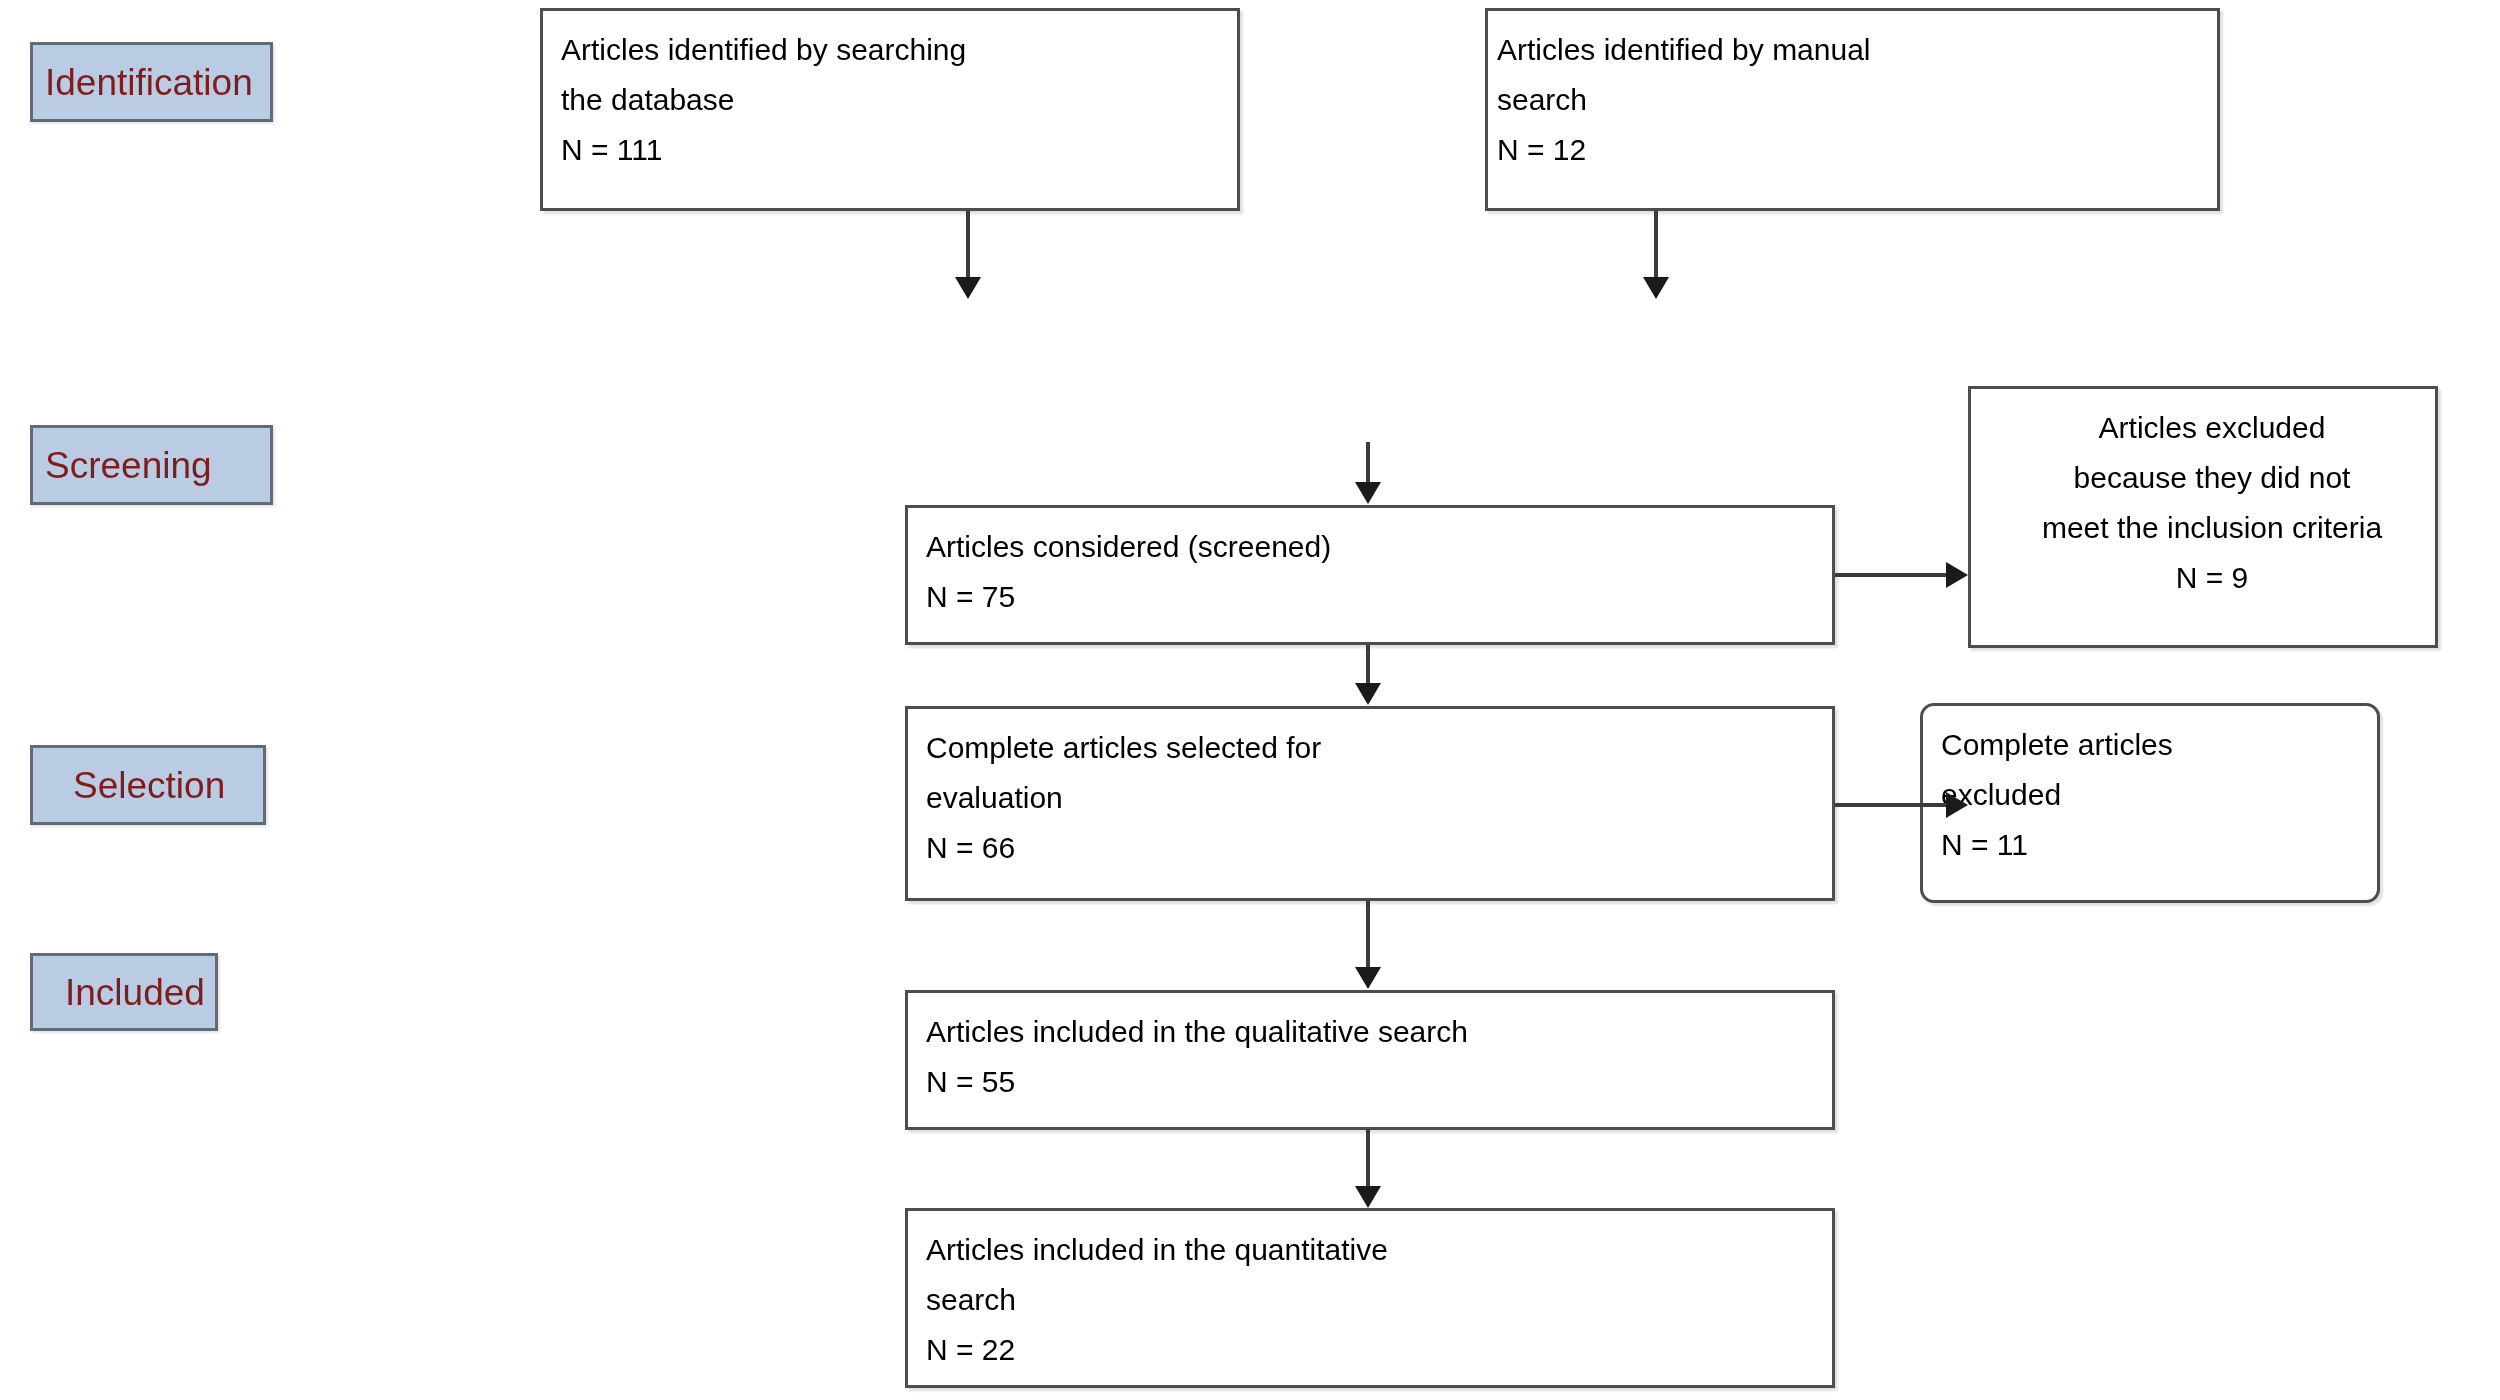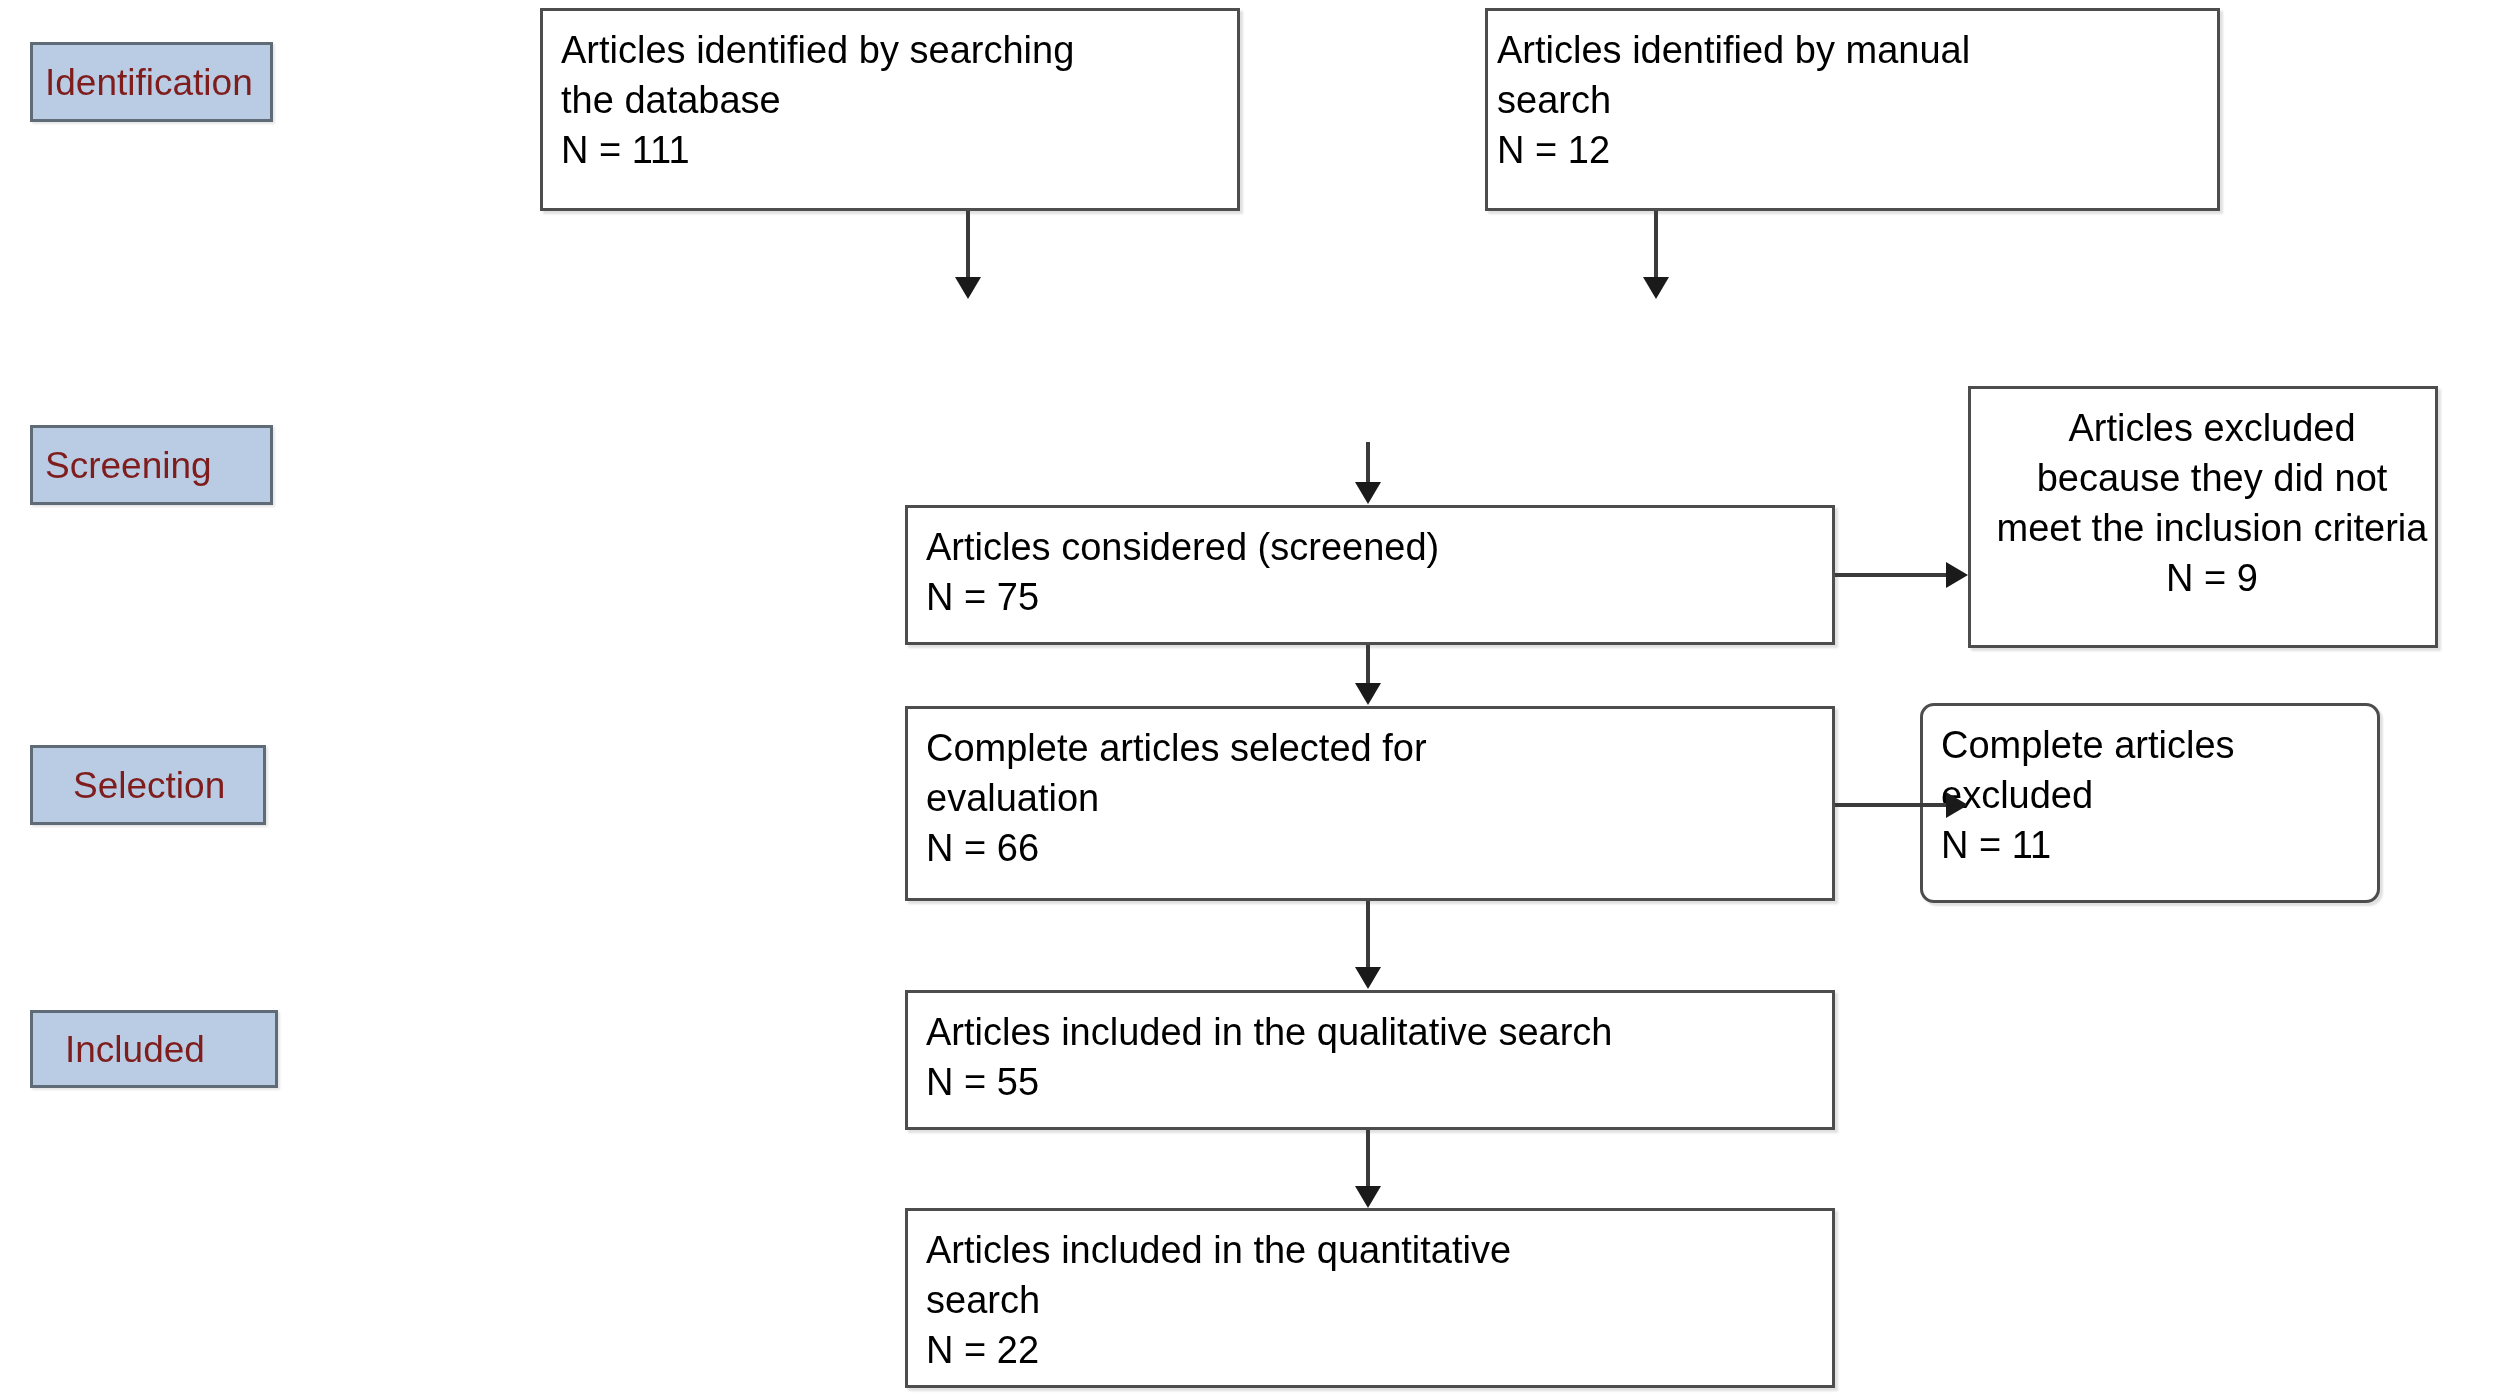--- a/index.html
+++ b/index.html
@@ -28,21 +28,21 @@
     padding-left: 12px;
     letter-spacing: 0px;
     box-shadow: 2px 2px 2px rgba(0,0,0,0.10);
   }
   .flow-box {
     position: absolute;
     background: #ffffff;
     border: 3px solid #4d4d4d;
     box-sizing: border-box;
     color: #000000;
-    font-size: 38px;
+    font-size: 30px;
     line-height: 50px;
     padding: 14px 0 0 18px;
     white-space: pre-line;
     box-shadow: 3px 3px 2px rgba(0,0,0,0.12);
   }
   .connector {
     position: absolute;
     background: #3b3b3b;
   }
   .v-line { width: 4px; }
@@ -72,21 +72,21 @@
   </div>
 
   <div class="stage-label" style="left:30px; top:425px; width:243px; height:80px;">
     <span>Screening</span>
   </div>
 
   <div class="stage-label" style="left:30px; top:745px; width:236px; height:80px;padding-left:40px;">
     <span>Selection</span>
   </div>
 
-  <div class="stage-label" style="left:30px; top:1010px; width:248px; height:78px;padding-left:32px;">
+  <div class="stage-label" style="left:30px; top:953px; width:188px; height:78px;padding-left:32px;">
     <span>Included</span>
   </div>
 
   <div class="flow-box" style="left:540px; top:8px; width:700px; height:203px;">Articles identified by searching
 the database
 N = 111</div>
 
   <div class="flow-box" style="left:1485px; top:8px; width:735px; height:203px;padding-left:9px;">Articles identified by manual
 search
 N = 12</div>

